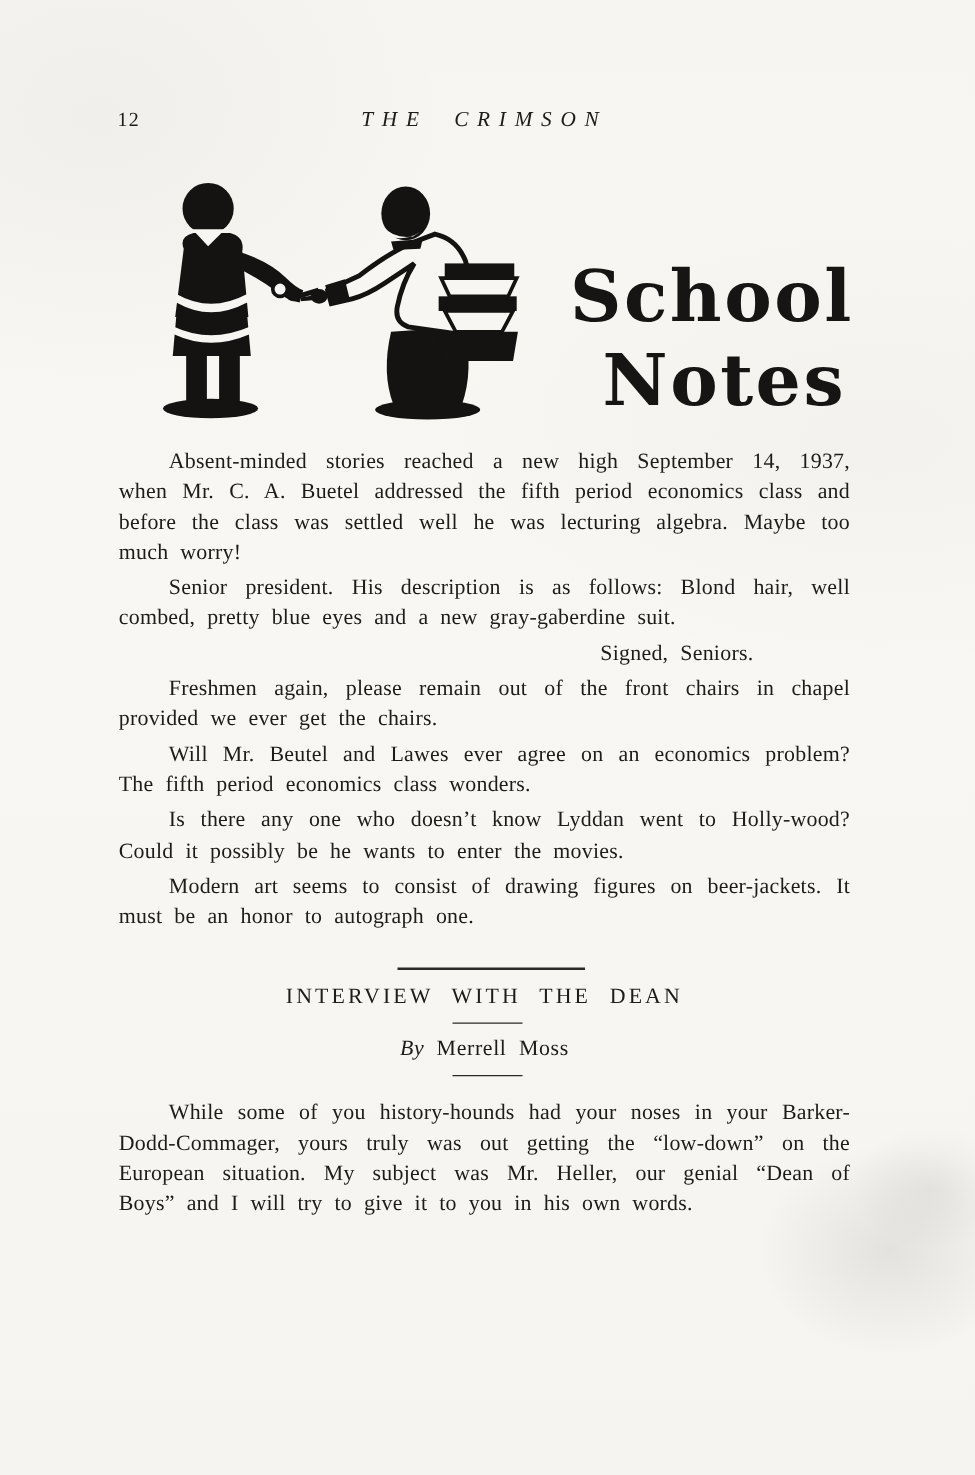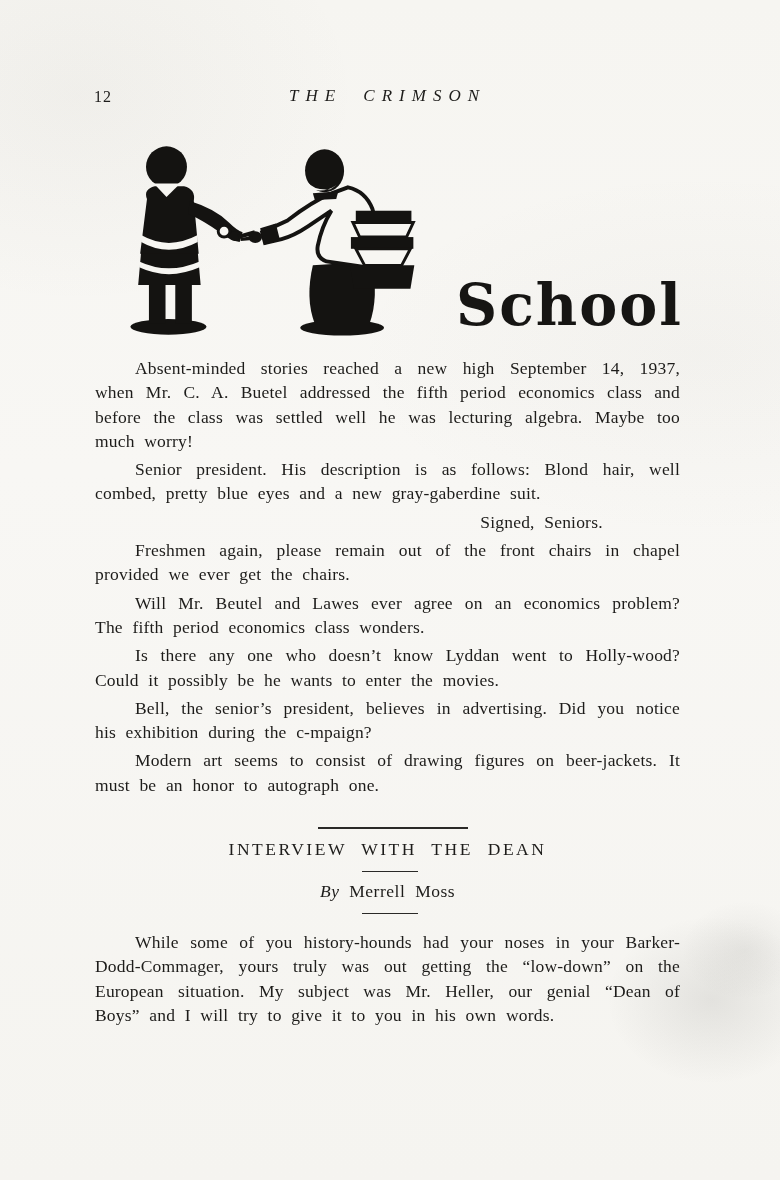--- a/index.html
+++ b/index.html
@@ -88,31 +88,31 @@
     <g fill="#141311">
       <rect x="256" y="70" width="57" height="12"></rect>
       <path d="M253,82 h62 l-7,15 h-48 Z" fill="#f7f6f2" stroke="#141311" stroke-width="3"></path>
       <rect x="251" y="97" width="64" height="12"></rect>
       <path d="M256,109 h56 l-9,17 h-38 Z" fill="#f7f6f2" stroke="#141311" stroke-width="3"></path>
       <path d="M250,126 L316,126 L312,150 L254,150 Z"></path>
     </g>
   </svg>
   <div class="bigtitle">
     <span class="line1">School</span>
+    <span class="line2">Notes</span>
   </div>
 </div>
 
 <div class="copy">
   <p>Absent-minded stories reached a new high September 14, 1937, when Mr. C. A. Buetel addressed the fifth period economics class and before the class was settled well he was lecturing algebra. Maybe too much worry!</p>
   <p>Senior president. His description is as follows: Blond hair, well combed, pretty blue eyes and a new gray-gaberdine suit.</p>
   <p class="signedline">Signed, Seniors.</p>
   <p>Freshmen again, please remain out of the front chairs in chapel provided we ever get the chairs.</p>
   <p>Will Mr. Beutel and Lawes ever agree on an economics problem?  The fifth period economics class wonders.</p>
   <p>Is there any one who doesn’t know Lyddan went to Holly-wood?   Could it possibly be he wants to enter the movies.</p>
-  <p>Bell, the senior’s president, believes in advertising.  Did you notice his exhibition during the c-mpaign?</p>
   <p>Modern art seems to consist of drawing figures on beer-jackets. It must be an honor to autograph one.</p>
 </div>
 
 <hr class="bigrule" style="margin-left:318px;">
 
 <h2 class="sechead">INTERVIEW WITH THE DEAN</h2>
 <hr class="smallrule" style="margin-left:362px;left:0;">
 
 <div class="byline">
   <span class="by">By</span>

